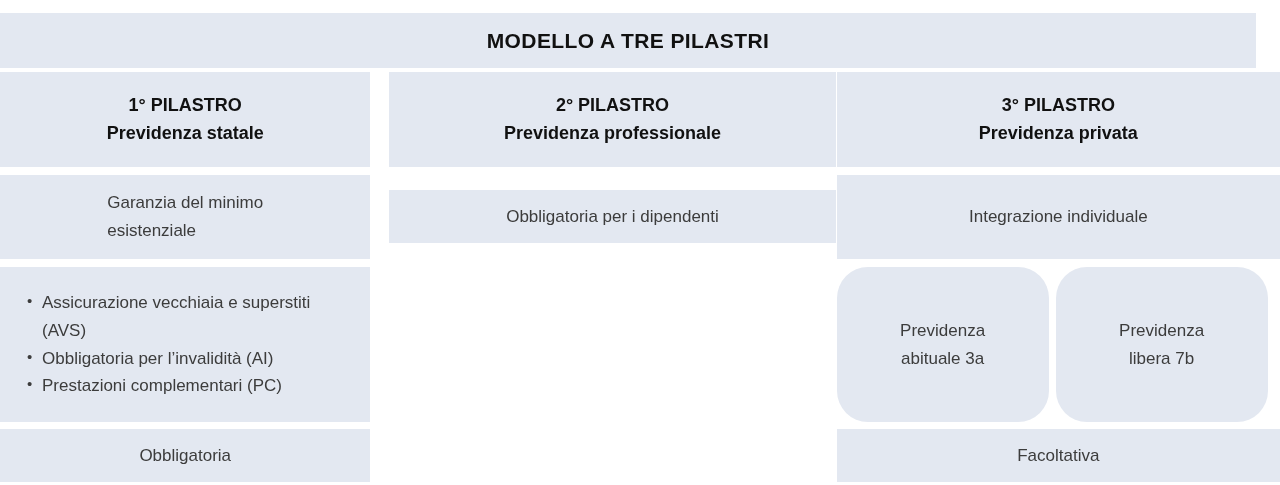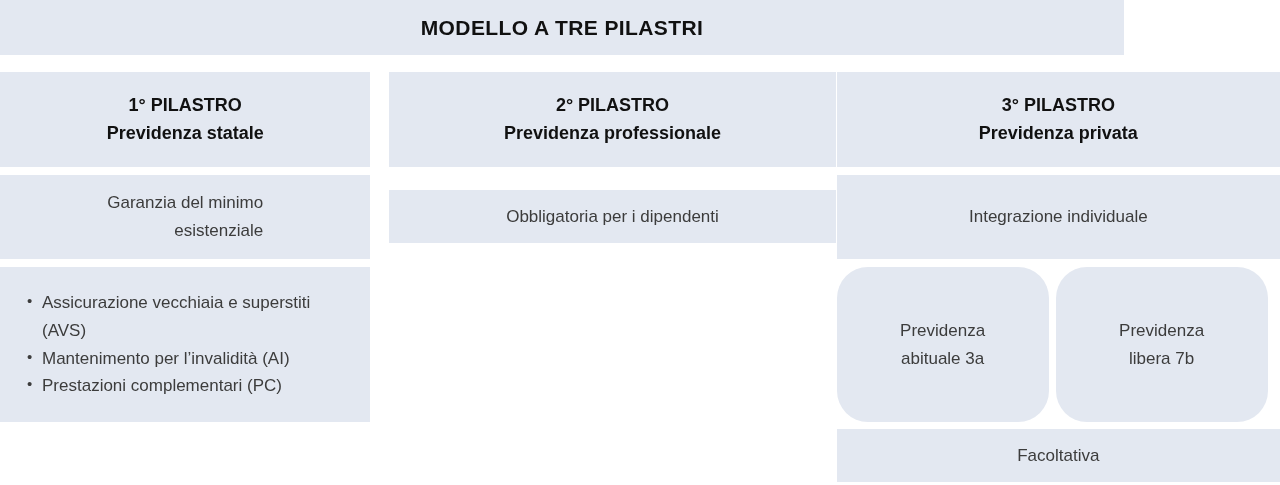--- a/index.html
+++ b/index.html
@@ -18,22 +18,22 @@
     width: 1280px;
     height: 485px;
     position: relative;
     box-sizing: border-box;
   }
 
   
   .title-bar {
     position: absolute;
     left: 0;
-    top: 0;
-    width: 1124px;
+    top: 13px;
+    width: 1256px;
     height: 55px;
     background: #e3e8f1;
     display: flex;
     align-items: center;
     justify-content: center;
   }
   .title-bar .title-text {
     font-size: 21px;
     font-weight: bold;
     color: #111111;
@@ -57,21 +57,21 @@
   .col-1 { width: 415px; padding-right: 19px; }
   .col-2 { width: 478px; padding-right: 1px; }
   .col-3 { width: 474px; padding-right: 0px; }
 
   .cell {
     background: #e3e8f1;
     box-sizing: border-box;
     display: flex;
     align-items: center;
     justify-content: center;
-    text-align: right;
+    text-align: left;
   }
 
   
   .cell-header {
     height: 95px;
     flex-direction: column;
     padding: 0 10px;
   }
   .cell-header .pillar-num {
     font-size: 18px;
@@ -189,27 +189,28 @@
           <span class="goal-line">Garanzia del minimo</span>
           <span class="goal-line">esistenziale</span>
         </span>
       </div>
 
       <div class="gap-8"></div>
 
       <div class="cell cell-list">
         <ul class="bullet-list">
           <li>Assicurazione vecchiaia e superstiti (AVS)</li>
-          <li>Mantenimento per l’invalidità (AI)</li>
+          <li>Obbligatoria per l’invalidità (AI)</li>
           <li>Prestazioni complementari (PC)</li>
         </ul>
       </div>
 
       <div class="gap-7"></div>
 
+      <div class="cell cell-footer">Obbligatoria</div>
     </div>
 
     <div class="column col-2">
 
       <div class="cell cell-header">
         <span class="pillar-num">2° PILASTRO</span>
         <span class="pillar-name">Previdenza professionale</span>
       </div>
 
       <div class="gap-8"></div>

